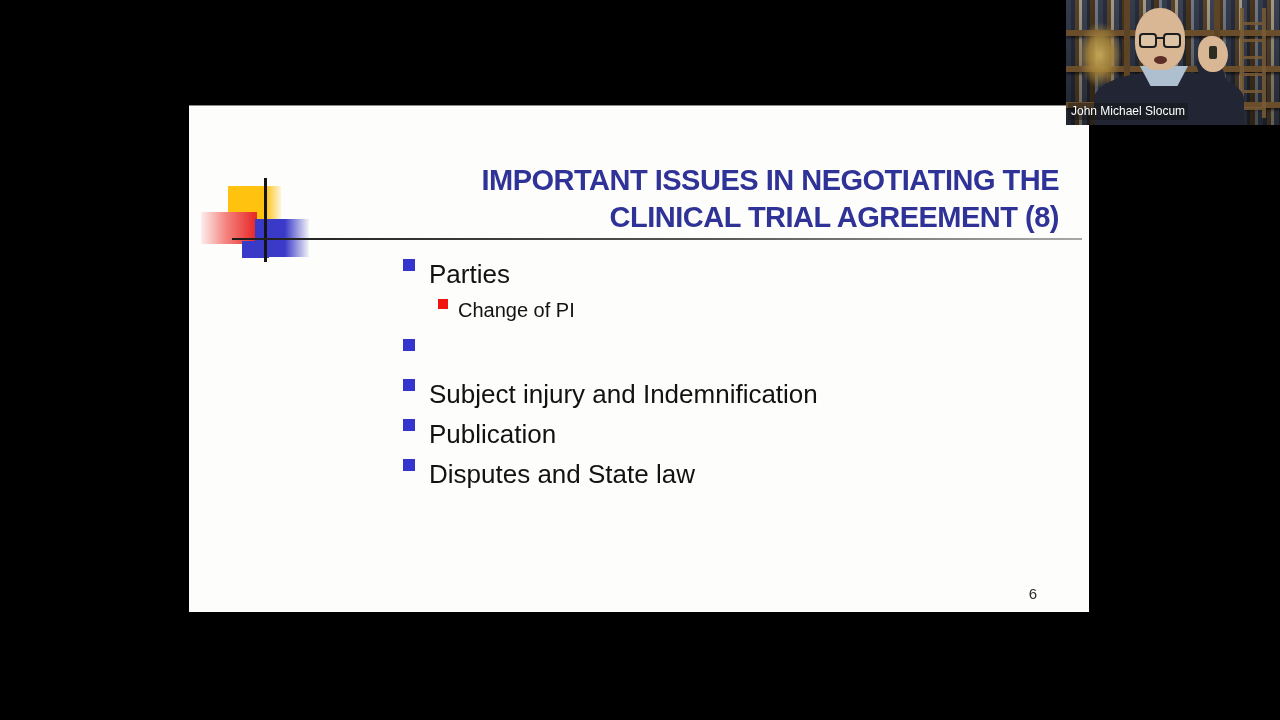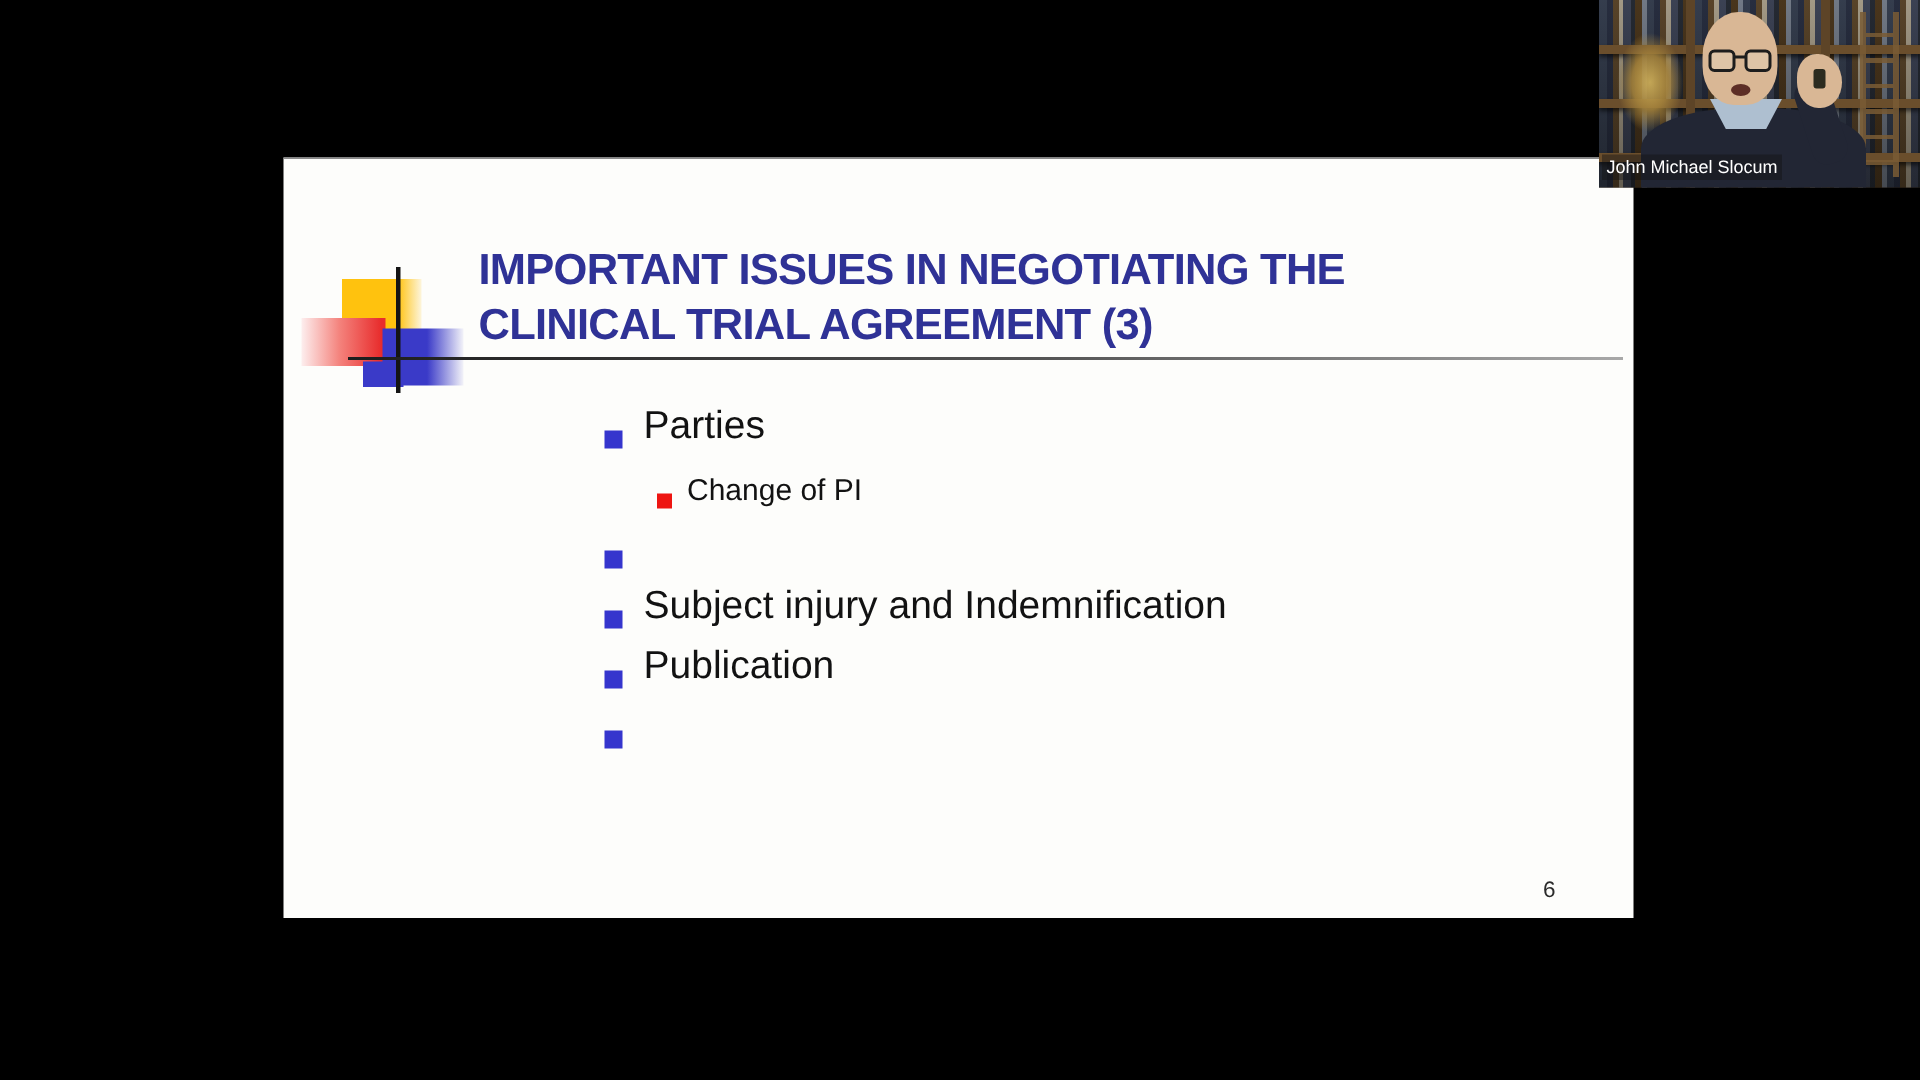--- a/index.html
+++ b/index.html
@@ -30,28 +30,28 @@
   }
   .decor-vline{
     position:absolute;left:75px;top:72px;width:3px;height:84px;background:#141414;
   }
   .decor-hline{
     position:absolute;left:43px;top:132px;width:850px;height:2px;
     background:linear-gradient(to right,#1d1d1d 0%,#555 55%,#a8a8a8 100%);
   }
   .slide-title{
     position:absolute;left:130px;top:56px;width:740px;
-    text-align:left;color:#2f3296;font-weight:bold;font-size:29px;line-height:37px;
+    text-align:right;color:#2f3296;font-weight:bold;font-size:29px;line-height:37px;
     letter-spacing:-0.5px;
   }
   .bullet-list{
     position:absolute;left:214px;top:153px;width:640px;
     color:#121212;font-size:26px;
   }
-  .row{display:flex;align-items:flex-end;height:40px;}
+  .row{display:flex;align-items:flex-start;height:40px;}
   .sq{flex:0 0 auto;display:inline-block;}
   .row.l1 .sq{width:12px;height:12px;background:#3535cd;margin-right:14px;}
   .row.l2{padding-left:35px;font-size:20px;}
   .row.l2 .sq{width:10px;height:10px;background:#ee1511;margin-right:10px;}
   .page-number{
     position:absolute;right:52px;bottom:10px;font-size:15px;color:#2b2b2b;
   }
   
   .video-tile{
     position:absolute;left:1066px;top:0;width:214px;height:125px;overflow:hidden;
@@ -127,21 +127,21 @@
   <div class="slide">
     <div class="decor-yellow"></div>
     <div class="decor-red"></div>
     <div class="decor-blue-main"></div>
     <div class="decor-blue-small"></div>
     <div class="decor-vline"></div>
     <div class="decor-hline"></div>
 
     <div class="slide-title">
       <div>IMPORTANT ISSUES IN NEGOTIATING THE</div>
-      <div>CLINICAL TRIAL AGREEMENT (3)</div>
+      <div>CLINICAL TRIAL AGREEMENT (8)</div>
     </div>
 
     <div class="bullet-list">
       <div class="row l1">
         <span class="sq"></span>
         <span>Parties</span>
       </div>
       <div class="row l2">
         <span class="sq"></span>
         <span>Change of PI</span>
@@ -152,20 +152,21 @@
       <div class="row l1">
         <span class="sq"></span>
         <span>Subject injury and Indemnification</span>
       </div>
       <div class="row l1">
         <span class="sq"></span>
         <span>Publication</span>
       </div>
       <div class="row l1">
         <span class="sq"></span>
+        <span>Disputes and State law</span>
       </div>
     </div>
 
     <div class="page-number">6</div>
   </div>
 
   <div class="video-tile">
     <div class="bookshelf"></div>
     <div class="shelf-bar" style="top:30px"></div>
     <div class="shelf-bar" style="top:66px"></div>

